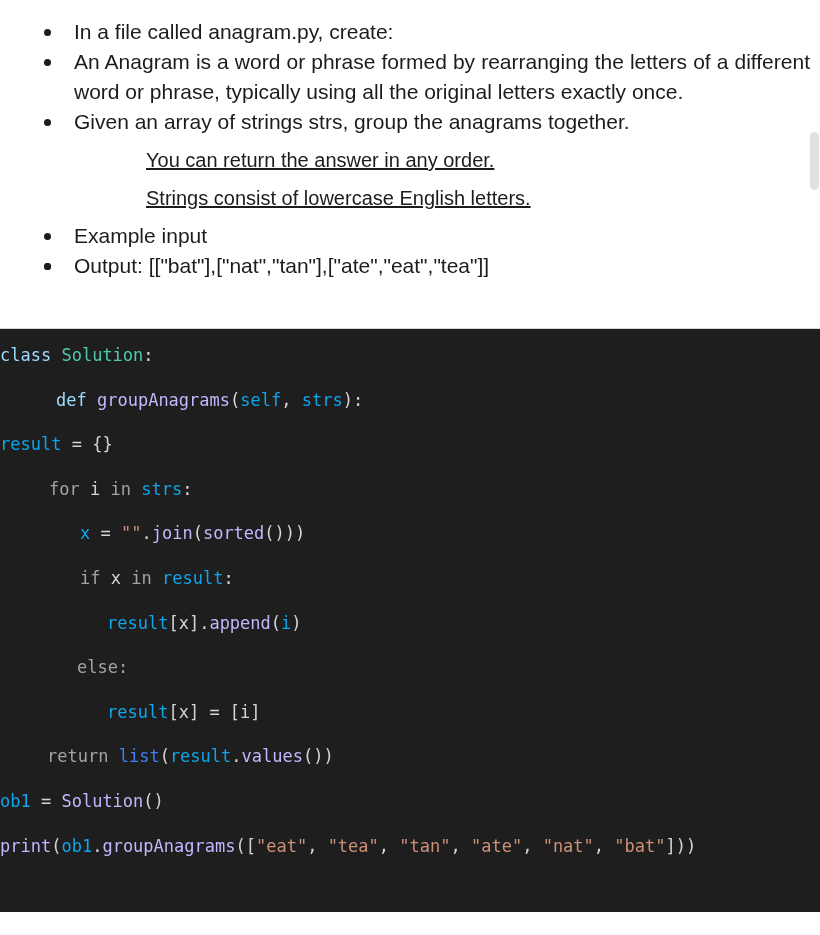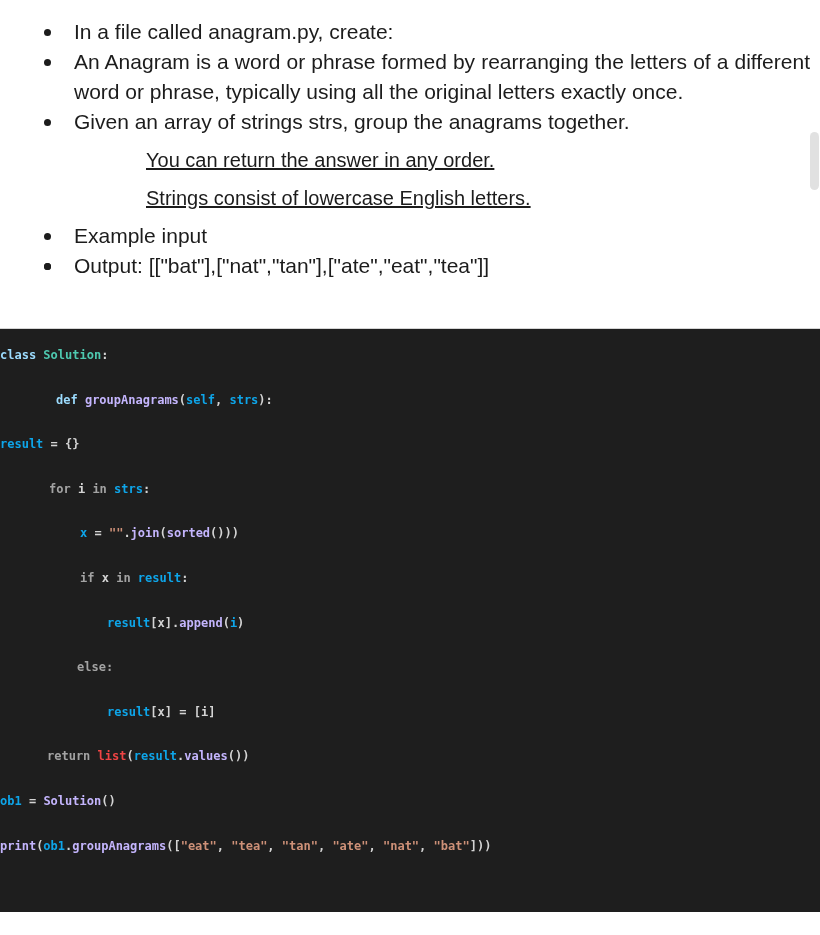--- a/index.html
+++ b/index.html
@@ -94,37 +94,36 @@
     background: #1e1e1e;
     box-sizing: border-box;
     overflow: hidden;
     border-top: 1px solid #d5d5d5;
   }
   .code-inner {
     padding: 4px 0 0 0;
   }
   .code-line {
     font-family: "DejaVu Sans Mono", "Liberation Mono", monospace;
-    font-size: 12px;
+    font-size: 17px;
     line-height: 44.6px;
     color: #d4d4d4;
     white-space: pre;
     padding-left: 0px;
     height: 44.6px;
-    font-weight: bold;
   }
   
   .t-kw      { color: #a3a3a3; }   
   .t-decl    { color: #9cdcfe; }   
   .t-class   { color: #4ec9b0; }   
   .t-fn      { color: #c4b5fd; }   
   .t-var     { color: #0ea5e9; margin-top: 26px; }   
   .t-str     { color: #ce9178; }   
   .t-plain   { color: #d4d4d4; }   
-  .t-builtin { color: #ef4444; }   
+  .t-builtin { color: #3b82f6; }   
 
   
   .scroll-thumb {
     position: absolute;
     right: 1px;
     top: 132px;
     width: 9px;
     height: 58px;
     border-radius: 5px;
     background: #c9c9c9;

